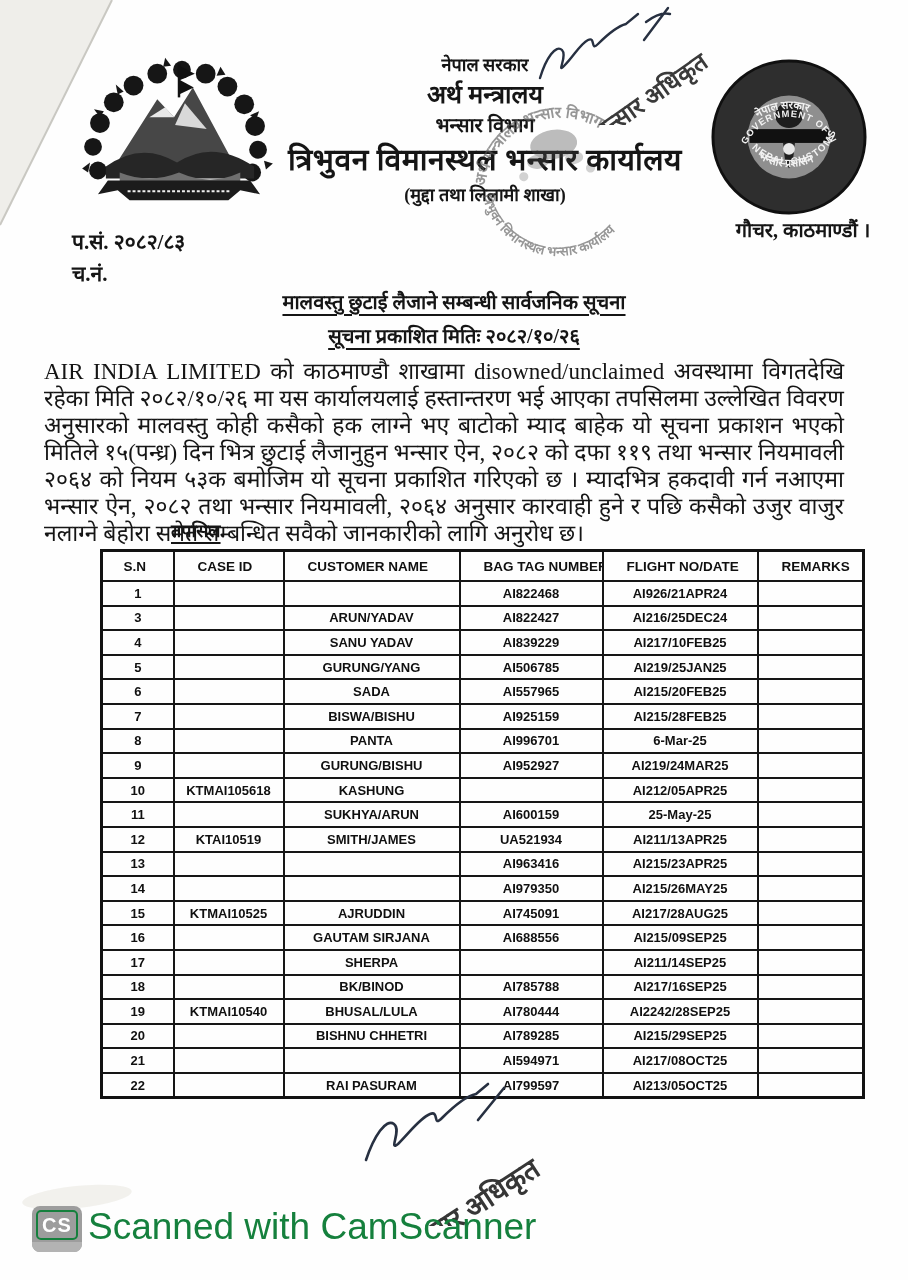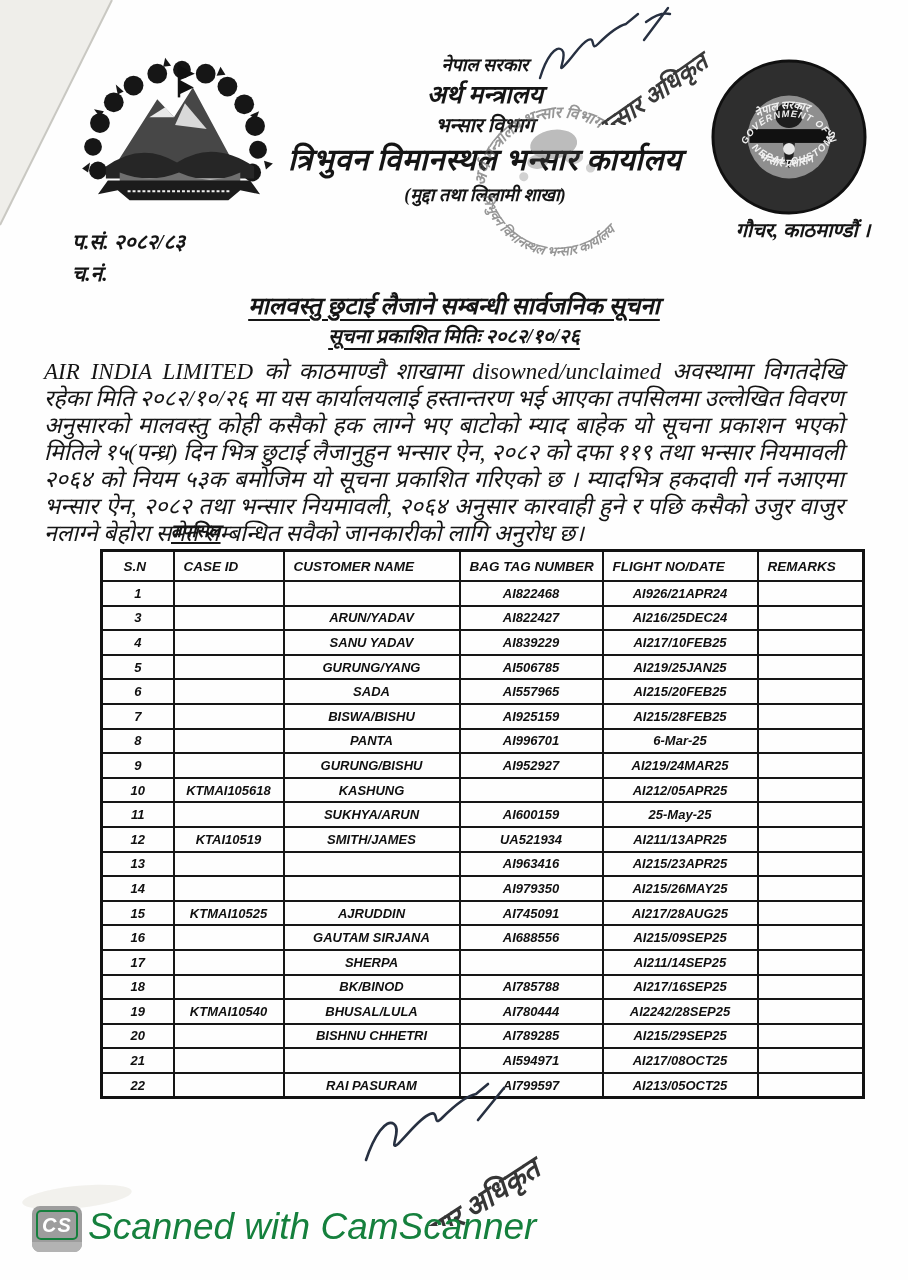--- a/index.html
+++ b/index.html
@@ -1,18 +1,18 @@
 <!DOCTYPE html>
 <html><head>
 <meta charset="utf-8">
 <style>
   html,body{margin:0;padding:0;background:#ffffff;}
   #page{
     position:relative;width:908px;height:1280px;background:#fefefe;
-    overflow:hidden;font-family:"Liberation Serif",serif;color:#151515;font-style:italic;
+    overflow:hidden;font-family:"Liberation Serif",serif;color:#151515;
   }
   
   .fold{position:absolute;left:0;top:0;pointer-events:none;}
   .smudge{position:absolute;left:22px;top:1186px;width:110px;height:22px;
     background:#edebe6;border-radius:50%;transform:rotate(-6deg);opacity:.7;}
 
   
   .emblem-left{position:absolute;left:80px;top:46px;width:198px;height:168px;}
   .header-block{position:absolute;left:250px;top:56px;width:470px;text-align:center;line-height:1.05;}
   .h-line1{font-size:18px;font-weight:600;margin:0 0 7px;}
@@ -23,37 +23,37 @@
   .stamp-faint{position:absolute;left:444px;top:84px;width:230px;height:200px;
     transform:rotate(-9deg);opacity:.62;pointer-events:none;}
   .seal-right{position:absolute;left:710px;top:58px;width:158px;height:158px;}
   .location{position:absolute;left:708px;top:216px;width:190px;text-align:center;
     font-size:20px;font-weight:700;}
   .refno{position:absolute;left:72px;top:226px;font-size:21px;font-weight:600;line-height:32px;}
   .sig-top{position:absolute;left:526px;top:0px;width:215px;height:125px;}
 
   
   .title{position:absolute;left:144px;top:288px;width:620px;text-align:center;
-    font-size:24px;font-weight:700;}
+    font-size:20px;font-weight:700;}
   .subtitle{position:absolute;left:144px;top:322px;width:620px;text-align:center;
     font-size:20px;font-weight:700;}
   .u{text-decoration:underline;text-underline-offset:5px;text-decoration-thickness:2px;}
   .paragraph{position:absolute;left:44px;top:358px;width:800px;font-size:23px;
     line-height:27px;text-align:justify;font-weight:500;}
   .tapasil{position:absolute;left:171px;top:518px;width:620px;
     font-size:18px;font-weight:700;}
 
   
   .tblwrap{position:absolute;left:100px;top:549px;width:762px;}
   table.notice{border-collapse:collapse;table-layout:fixed;width:762px;
     font-family:"Liberation Sans",sans-serif;}
   table.notice th,table.notice td{
     border:2px solid #161616;padding:0 6px;overflow:hidden;white-space:nowrap;
     font-weight:700;color:#101010;}
-  table.notice th{height:28px;font-size:13.5px;text-align:left;padding-left:9px;}
+  table.notice th{height:28px;font-size:13.5px;text-align:left;padding-left:23px;}
   table.notice th.c0{text-align:center;padding-left:0;}
   table.notice td{height:22.6px;font-size:13px;text-align:center;}
   table.notice{border:3px solid #121212;}
 
   
   .sig-bottom{position:absolute;left:328px;top:1076px;width:280px;height:150px;}
 
   
   .cs-badge{position:absolute;left:32px;top:1206px;width:50px;height:46px;
     background:#9d9d9d;border-radius:8px;}

